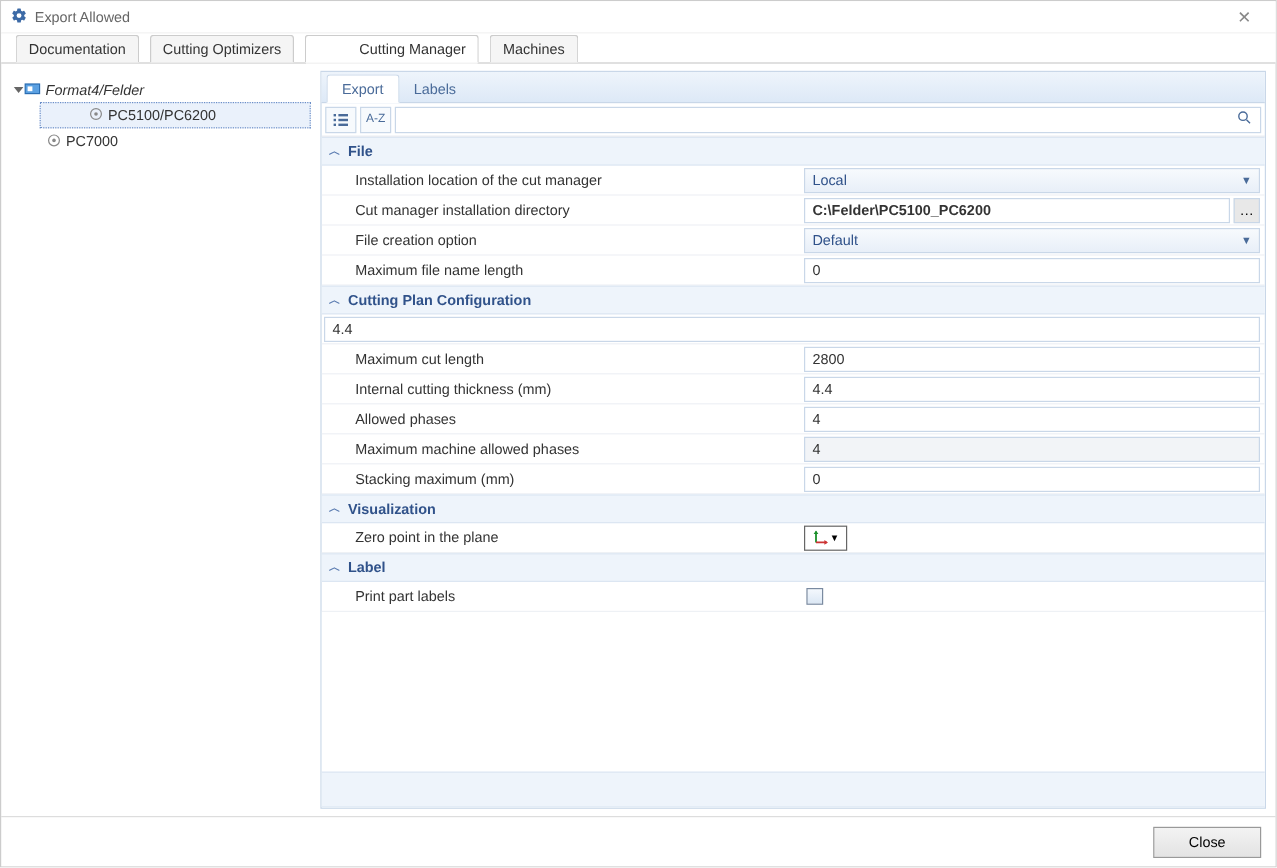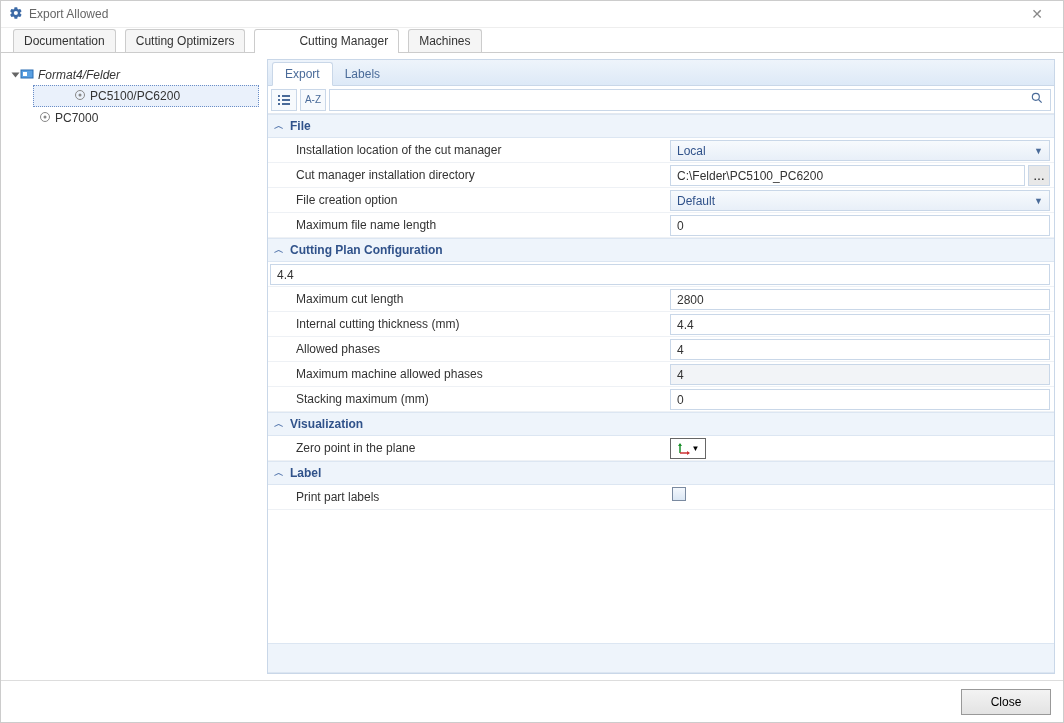--- a/index.html
+++ b/index.html
@@ -33,27 +33,27 @@
   .tbtn { width: 26px; height: 22px; border:1px solid #c9d7e8; background:#f7fafd; display:flex; align-items:center; justify-content:center; color:#4a6b99; cursor:pointer; font-size:10px;}
   .search { flex:1; height: 22px; border:1px solid #c9d7e8; display:flex; align-items:center; padding:0 6px; }
   .search input { flex:1; border:none; outline:none; height: 18px; font-size:12px;}
   .search-icon { color:#4a6b99; }
 
   .grid { flex:1; overflow:auto; }
   .group-header { display:flex; align-items:center; height: 24px; background:#eef4fb; color:#30528a; font-weight:600; padding-left:6px; border-top:1px solid #dce6f2; border-bottom:1px solid #dce6f2;}
   .group-header .chev { width:16px; color:#5a7bb0; font-size:10px;}
   .prop-row { display:flex; height: 25px; align-items:stretch; border-bottom:1px solid #eef1f5;}
   .prop-label { width: 400px; padding-left: 28px; display:flex; align-items:center; color:#333; }
-  .prop-value { flex:1; padding: 2px 4px 2px 2px; display:flex; align-items:flex-start;}
+  .prop-value { flex:1; padding: 2px 4px 2px 2px; display:flex; align-items:center;}
   .prop-value .val-box { flex:1; height: 21px; border:1px solid #c9d7e8; background:#fff; display:flex; align-items:center; padding:0 6px; color:#333;}
   .prop-value .val-box.readonly { background:#f2f4f7; }
   .prop-value .dropdown { display:flex; align-items:center; flex:1; height:21px; border:1px solid #c9d7e8; background:linear-gradient(#f7fafd,#e8eff8); color:#30528a; padding:0 6px; cursor:pointer;}
   .prop-value .dropdown .caret { color:#4a6b99; font-size:9px; }
   .prop-value .path-row { flex:1; display:flex; gap:3px; align-items:center;}
-  .prop-value .path-row .val-box { flex:1; }
+  .prop-value .path-row .val-box { flex:1;font-weight:bold; }
   .prop-value .browse { width: 22px; height:21px; border:1px solid #c9d7e8; background:#e8e8e8; display:flex; align-items:center; justify-content:center; cursor:pointer;}
   .checkbox { width:14px; height:14px; border:1px solid #7a8aa0; margin-left:2px; background: linear-gradient(#f4f8fd,#dbe7f4);}
   .zero-btn { width:36px; height:21px; border:1px solid #666; background:#fff; display:flex; align-items:center; justify-content:center; cursor:pointer; gap:1px;}
   .axis-icon { width:14px; height:14px; }
 
   .status-gap { height: 30px; background:#eef4fb; border-top:1px solid #dce6f2; border-bottom:1px solid #dce6f2; margin-top:auto;}
   .blank-fill { flex:1; background:#fff; }
 
   .footer { height: 42px; display:flex; align-items:center; justify-content:flex-end; padding:0 12px; border-top:1px solid #ddd; }
   .close-btn { width: 90px; height: 26px; border:1px solid #999; background:linear-gradient(#f3f3f3,#e3e3e3); cursor:pointer; }

